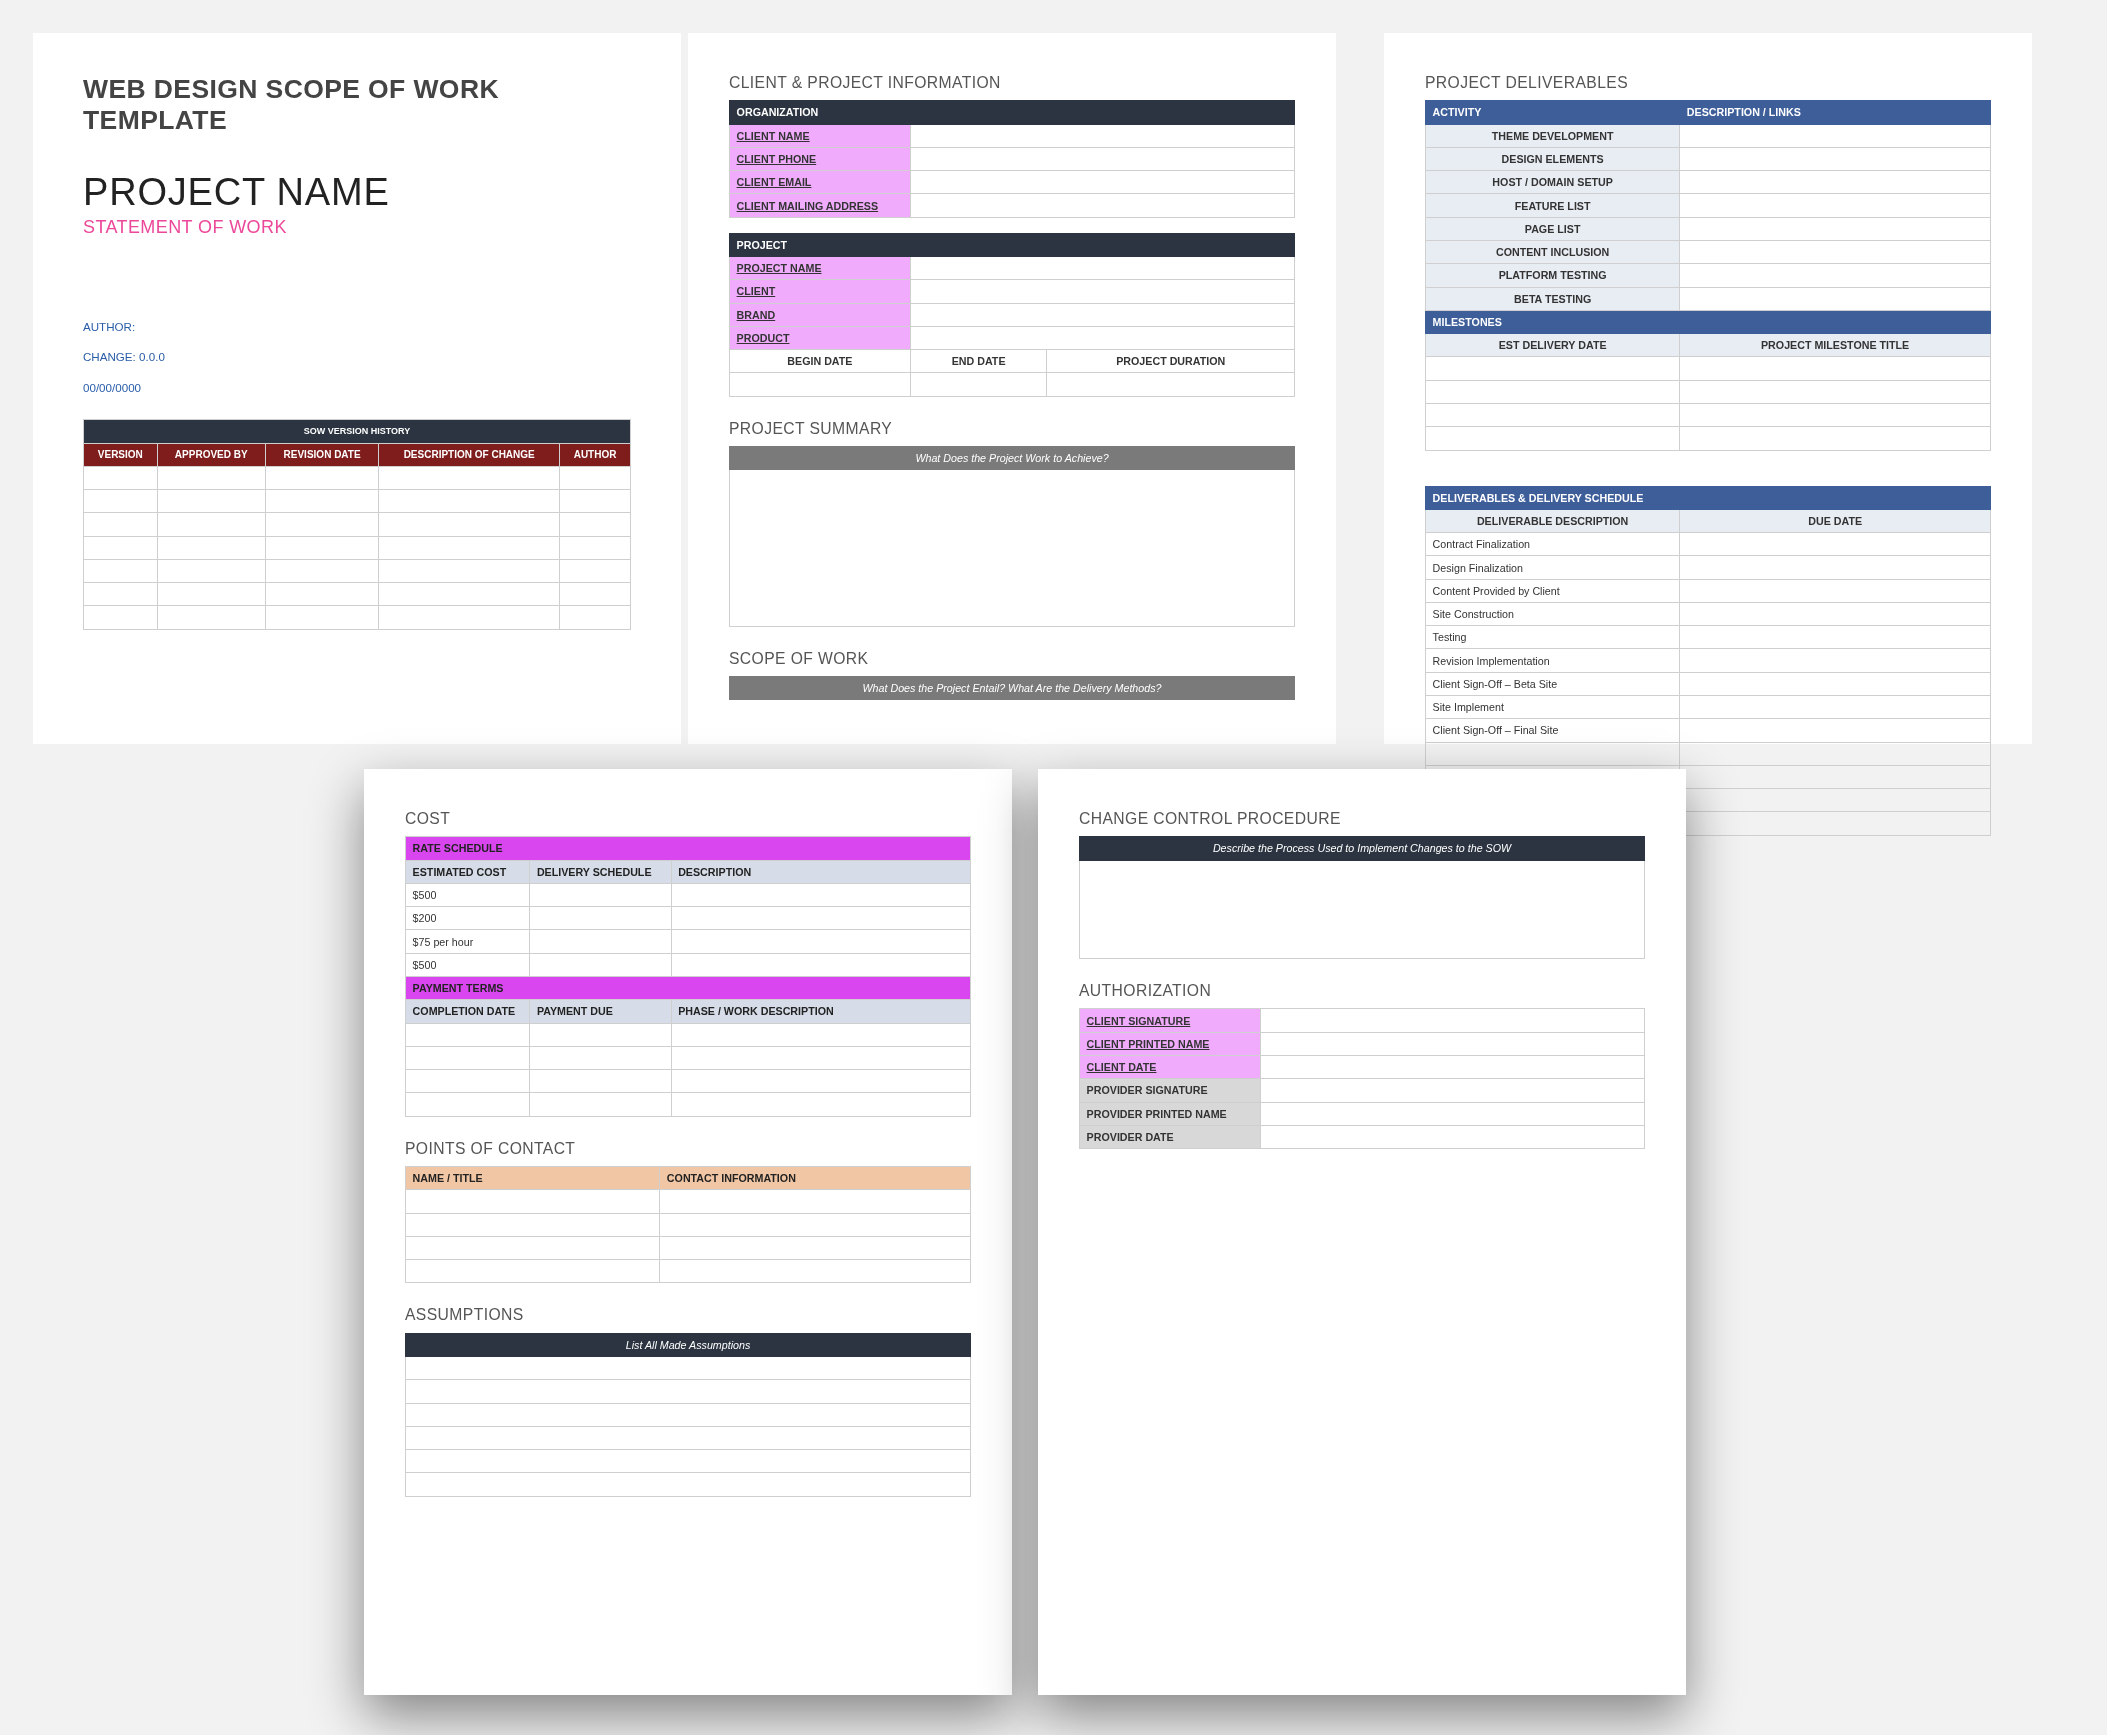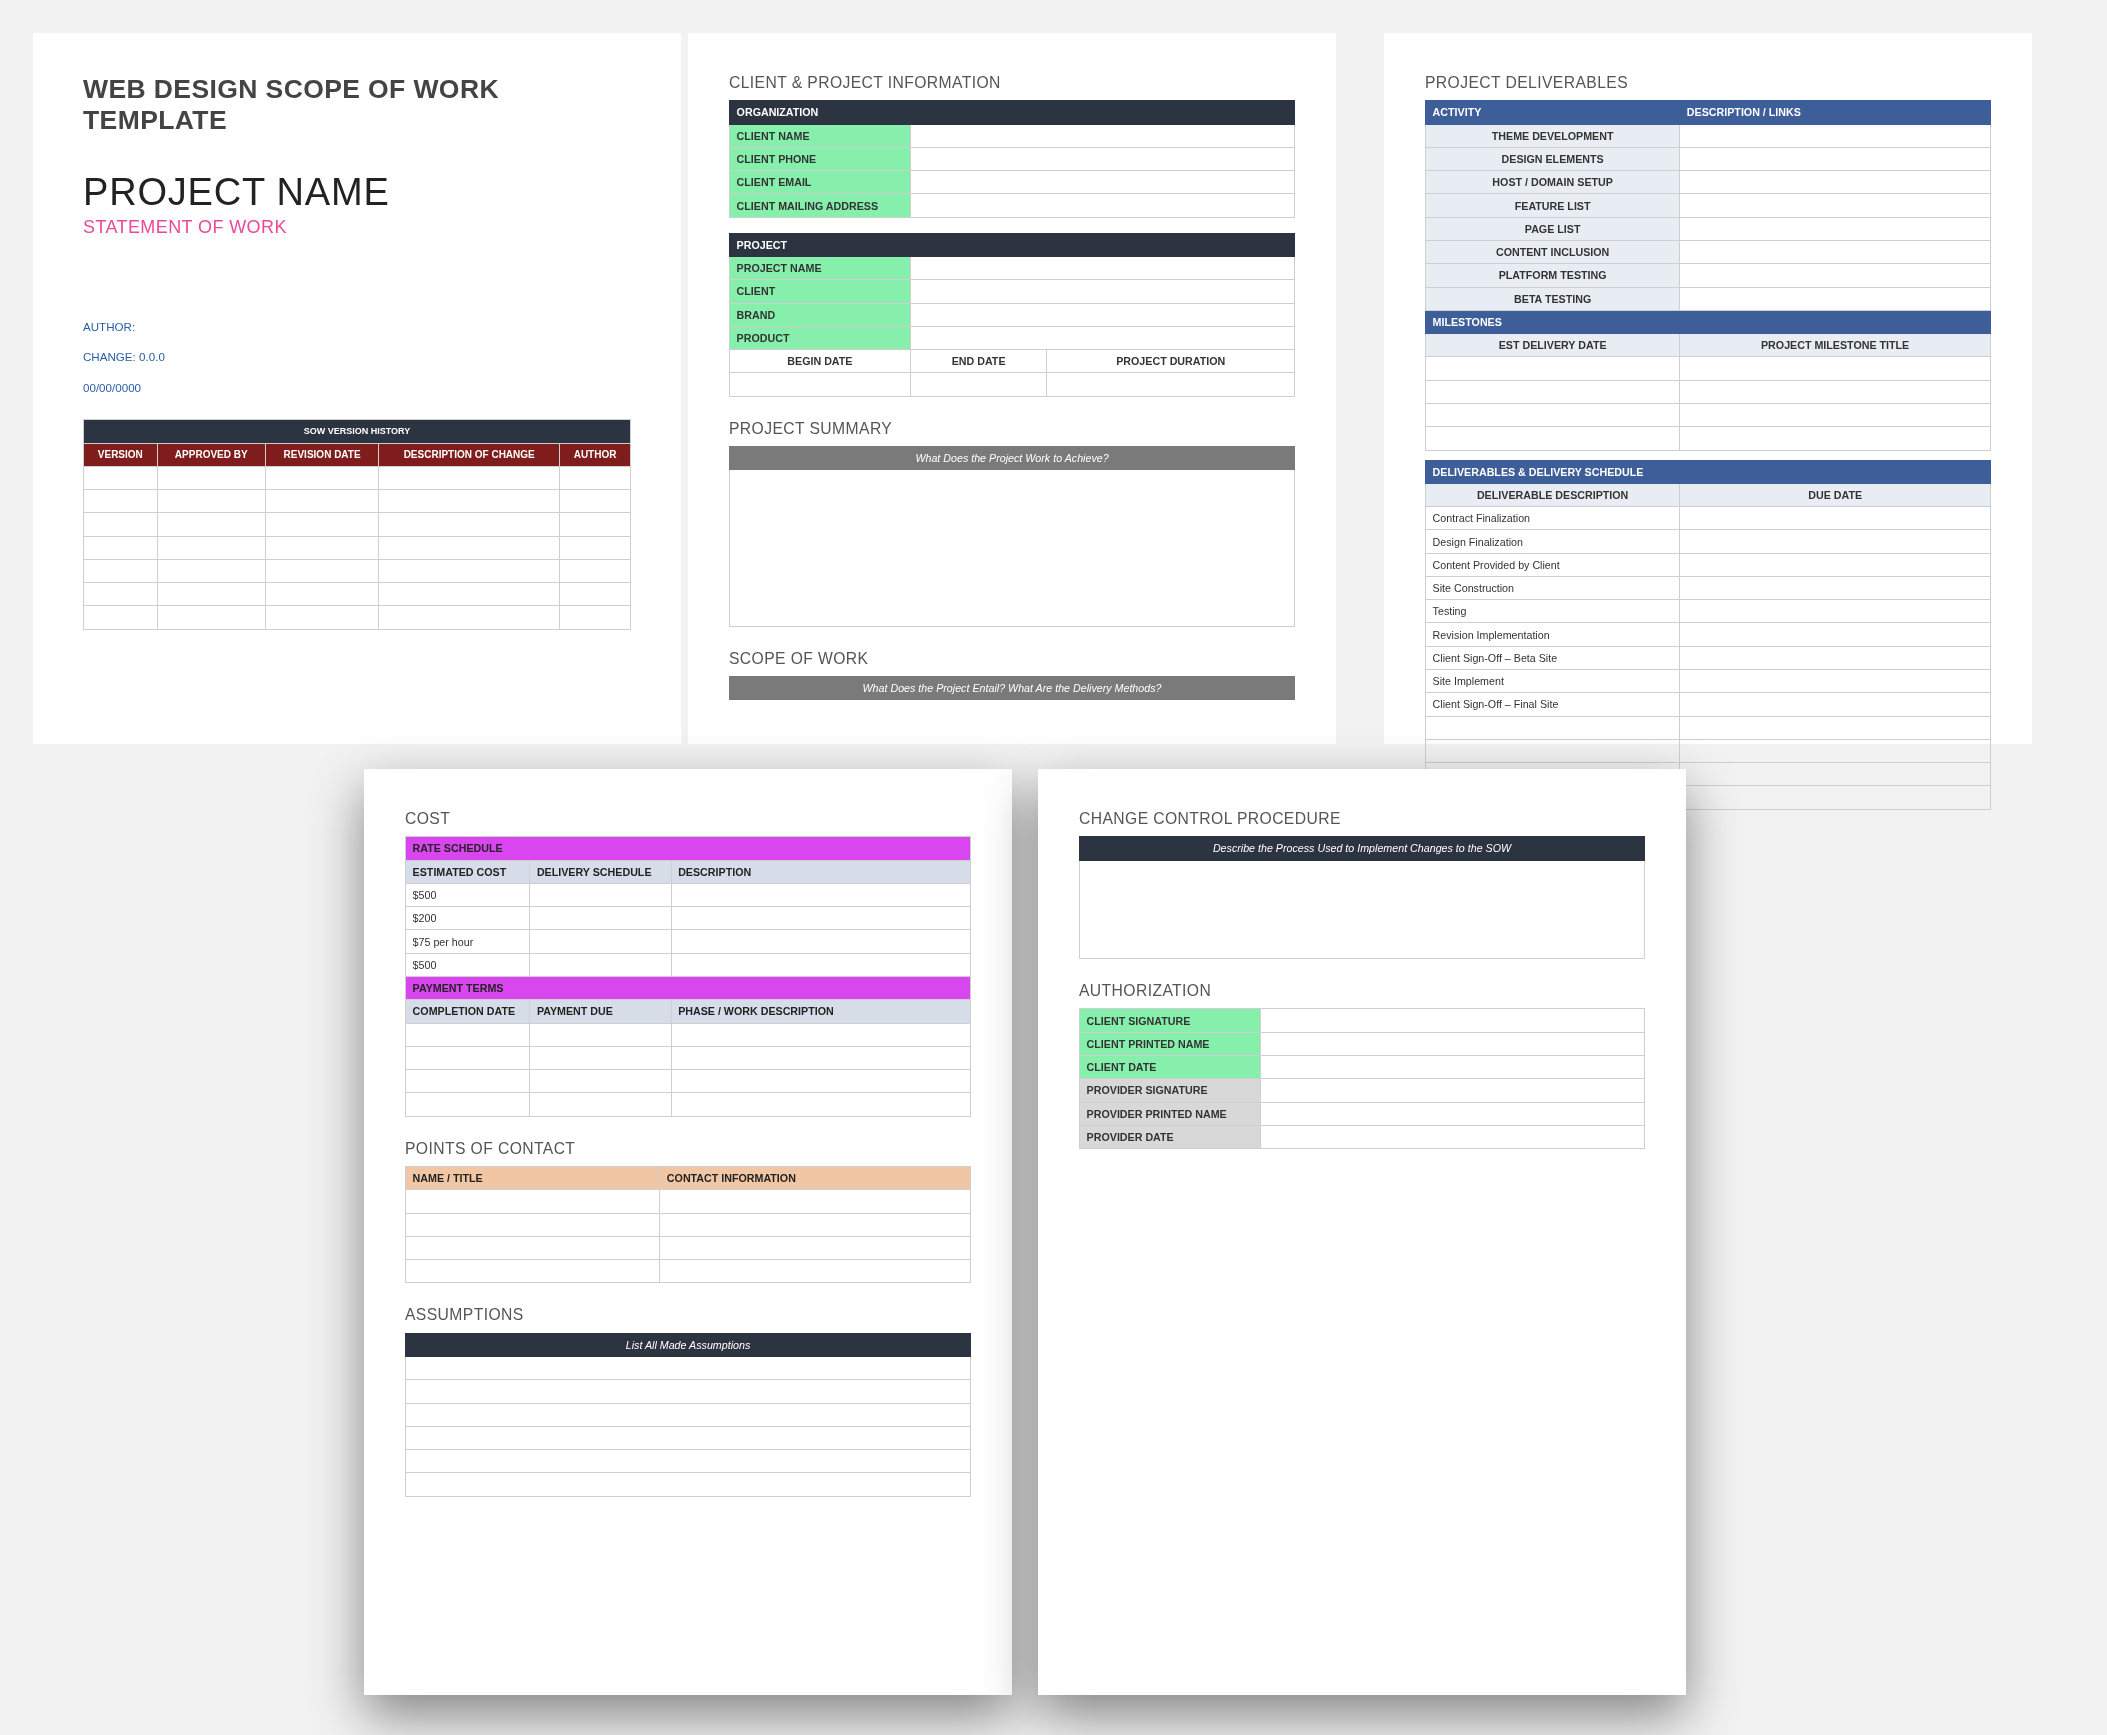--- a/index.html
+++ b/index.html
@@ -22,21 +22,21 @@
 table{border-collapse:collapse;width:100%;font-size:10.7px;}
 td,th{border:0.8px solid #cfcfcf;padding:3.3px 6.6px;text-align:left;height:15.7px;}
 th{font-weight:bold;}
 
 .bar-dark   td,.bar-dark   th{background:#2b3440;color:#fff;border-color:#2b3440;}
 .bar-grey   td,.bar-grey   th{background:#7a7a7a;color:#fff;font-style:italic;text-align:center;border-color:#7a7a7a;}
 .bar-blue   td,.bar-blue   th{background:#3e5e9a;color:#fff;border-color:#3e5e9a;}
 .bar-steel  td,.bar-steel  th{background:#d946ef;color:#222;}
 .bar-steel2 td,.bar-steel2 th{background:#d6dde8;color:#222;}
 .bar-peach  td,.bar-peach  th{background:#f0c6a4;color:#222;}
-.lbl        {background:#86efac;font-weight:bold;width:32%;}
+.lbl        {background:#f0abfc;font-weight:bold;width:32%;text-decoration:underline;}
 .lbl2       {background:#d8d8d8;font-weight:bold;width:32%;}
 .shade      {background:#e8ecf3;font-weight:bold;text-align:center;}
 .center th,.center td{text-align:center;}
 .sow-hist th{background:#7f1d1d;color:#fff;font-size:10px;text-align:center;}
 .sow-hist td{font-size:9px;}
 .sow-hist-title{background:#2b3440;color:#fff;text-align:center;font-size:10px;font-weight:bold;}
 .bigbox td{height:149px;vertical-align:top;}
 .smallbox td{height:91px;vertical-align:top;}
 </style>
 </head>
@@ -258,21 +258,21 @@
             <td></td>
             <td></td>
           </tr>
     <tr>
             <td></td>
             <td></td>
           </tr>
   </tbody>
       </table>
 
-  <table style="margin-top:9px">
+  <table style="margin-top:35px">
     <tbody>
           <tr class="bar-blue">
             <th colspan="2">DELIVERABLES &amp; DELIVERY SCHEDULE</th>
           </tr>
     <tr>
       <th class="shade" style="width:45%">DELIVERABLE DESCRIPTION</th>
       <th class="shade">DUE DATE</th>
     </tr>
     <tr>
             <td>Contract Finalization</td>

